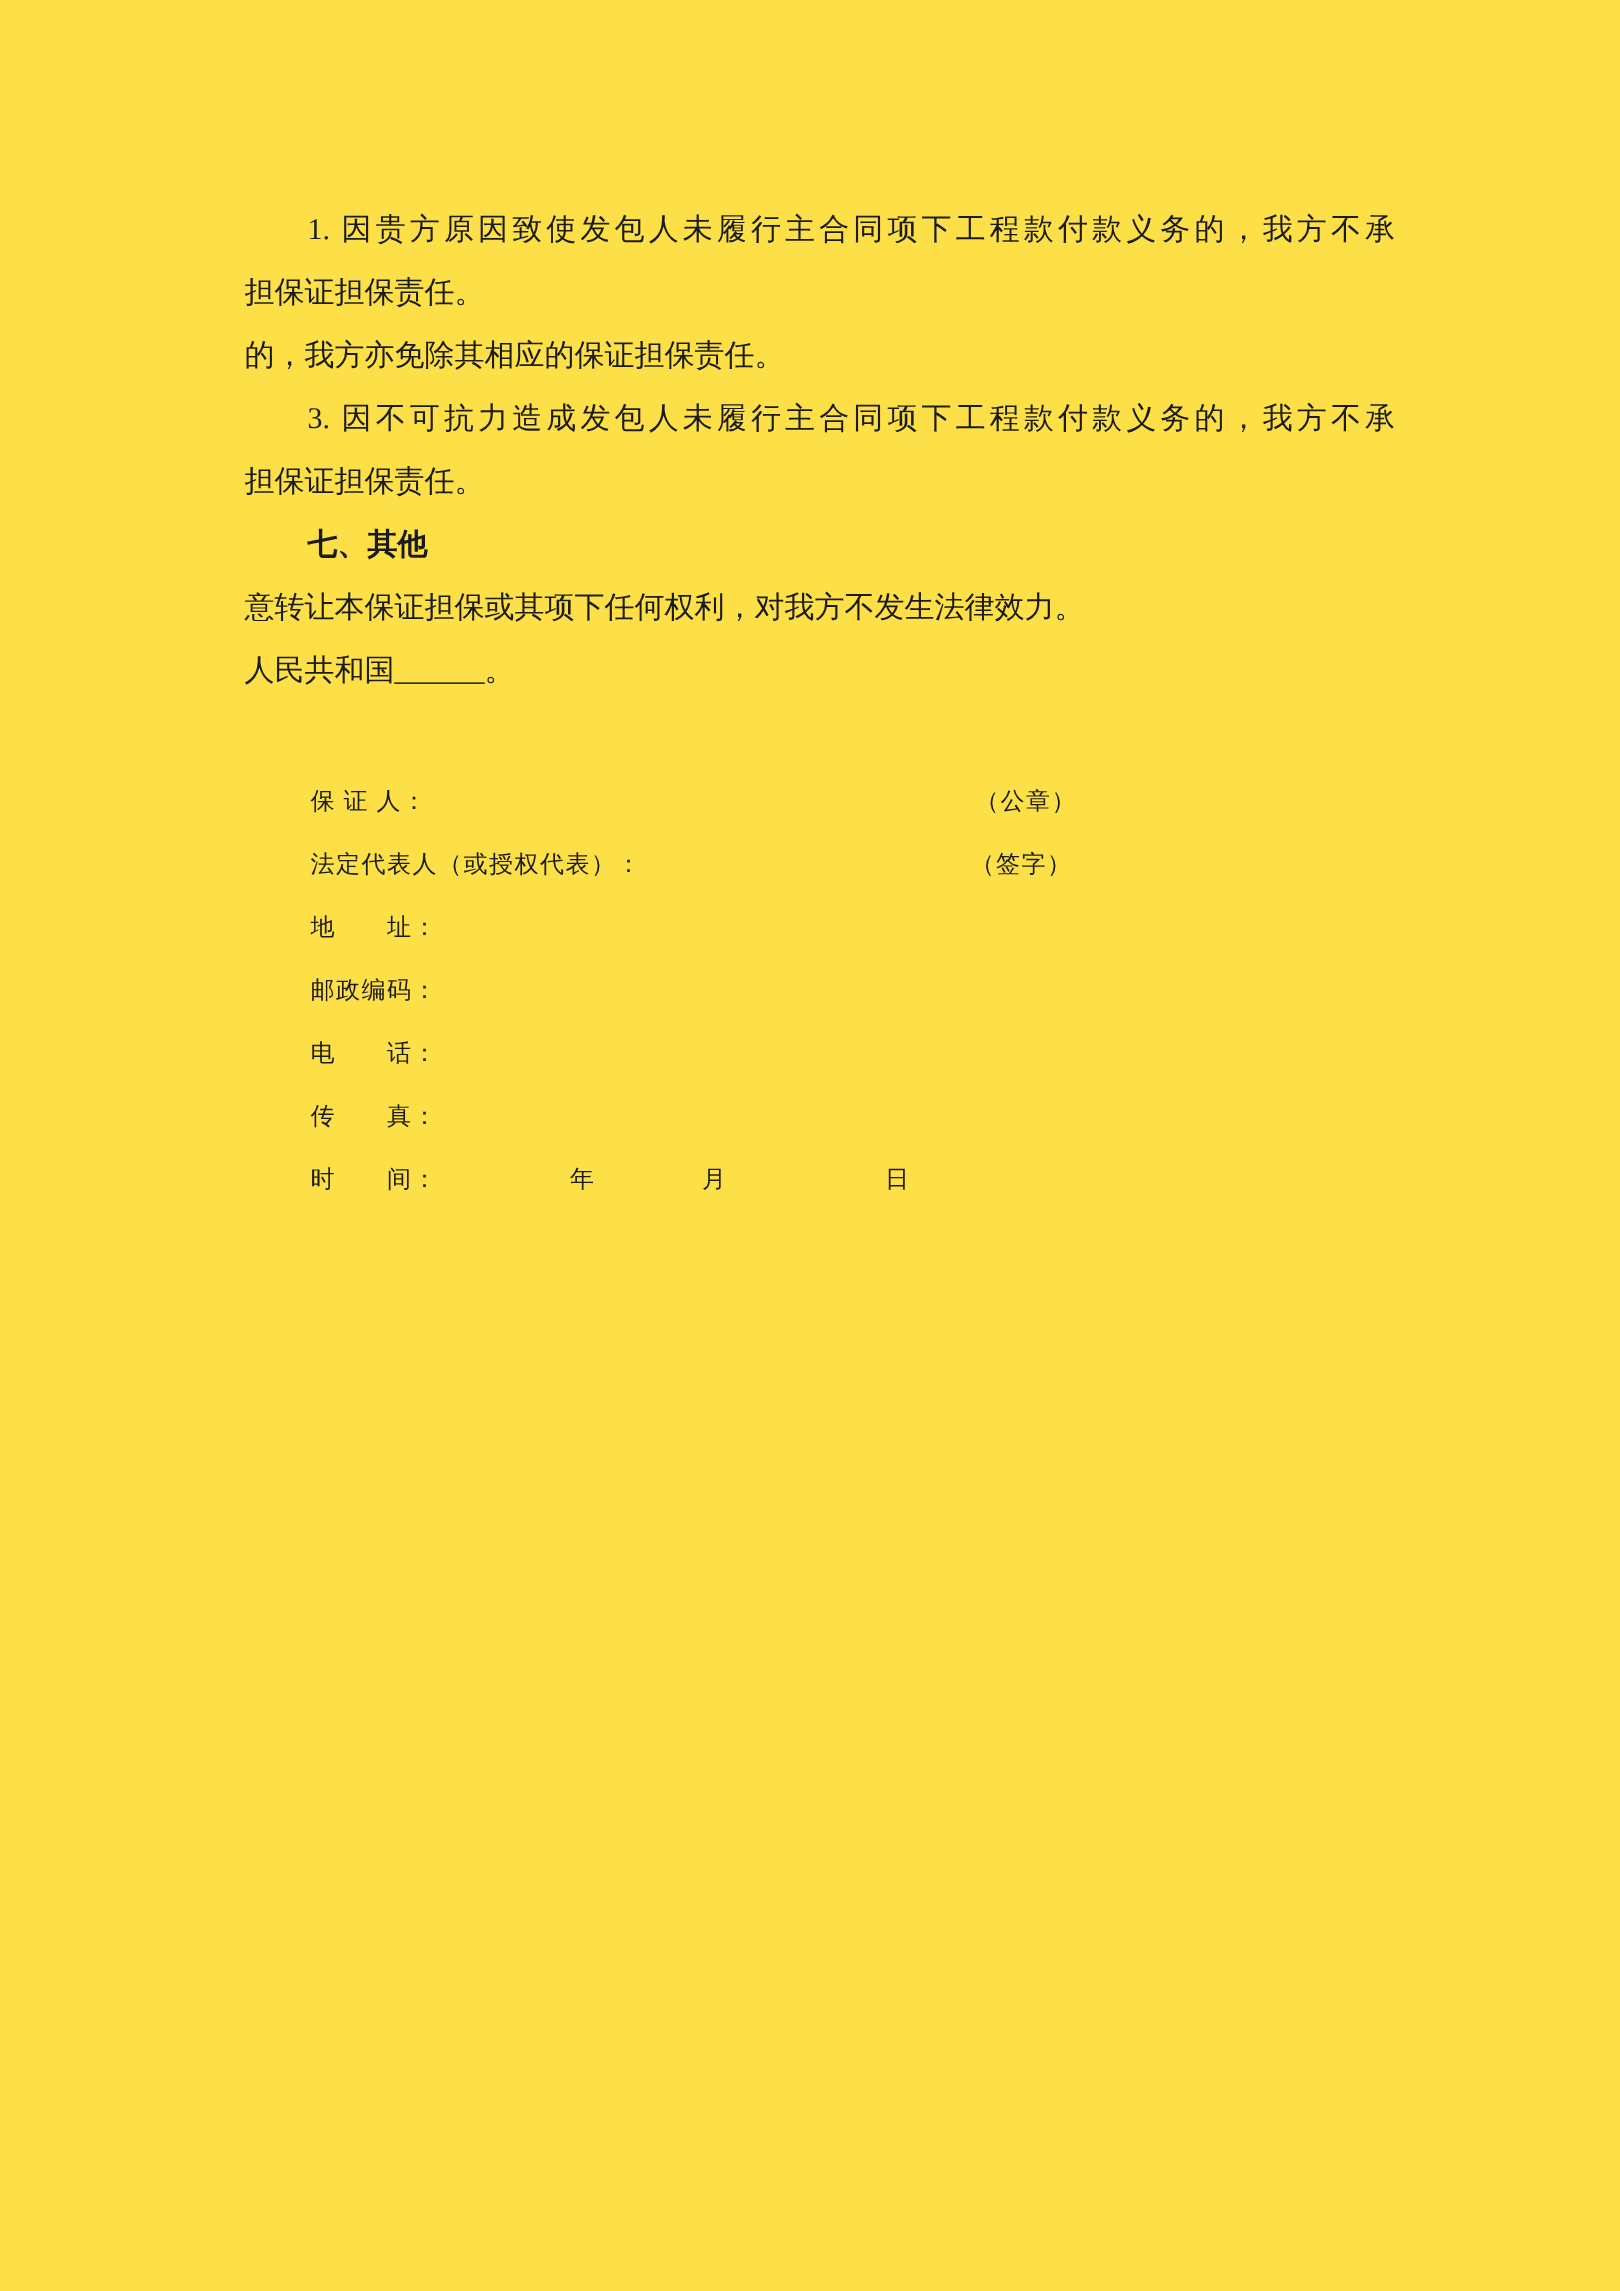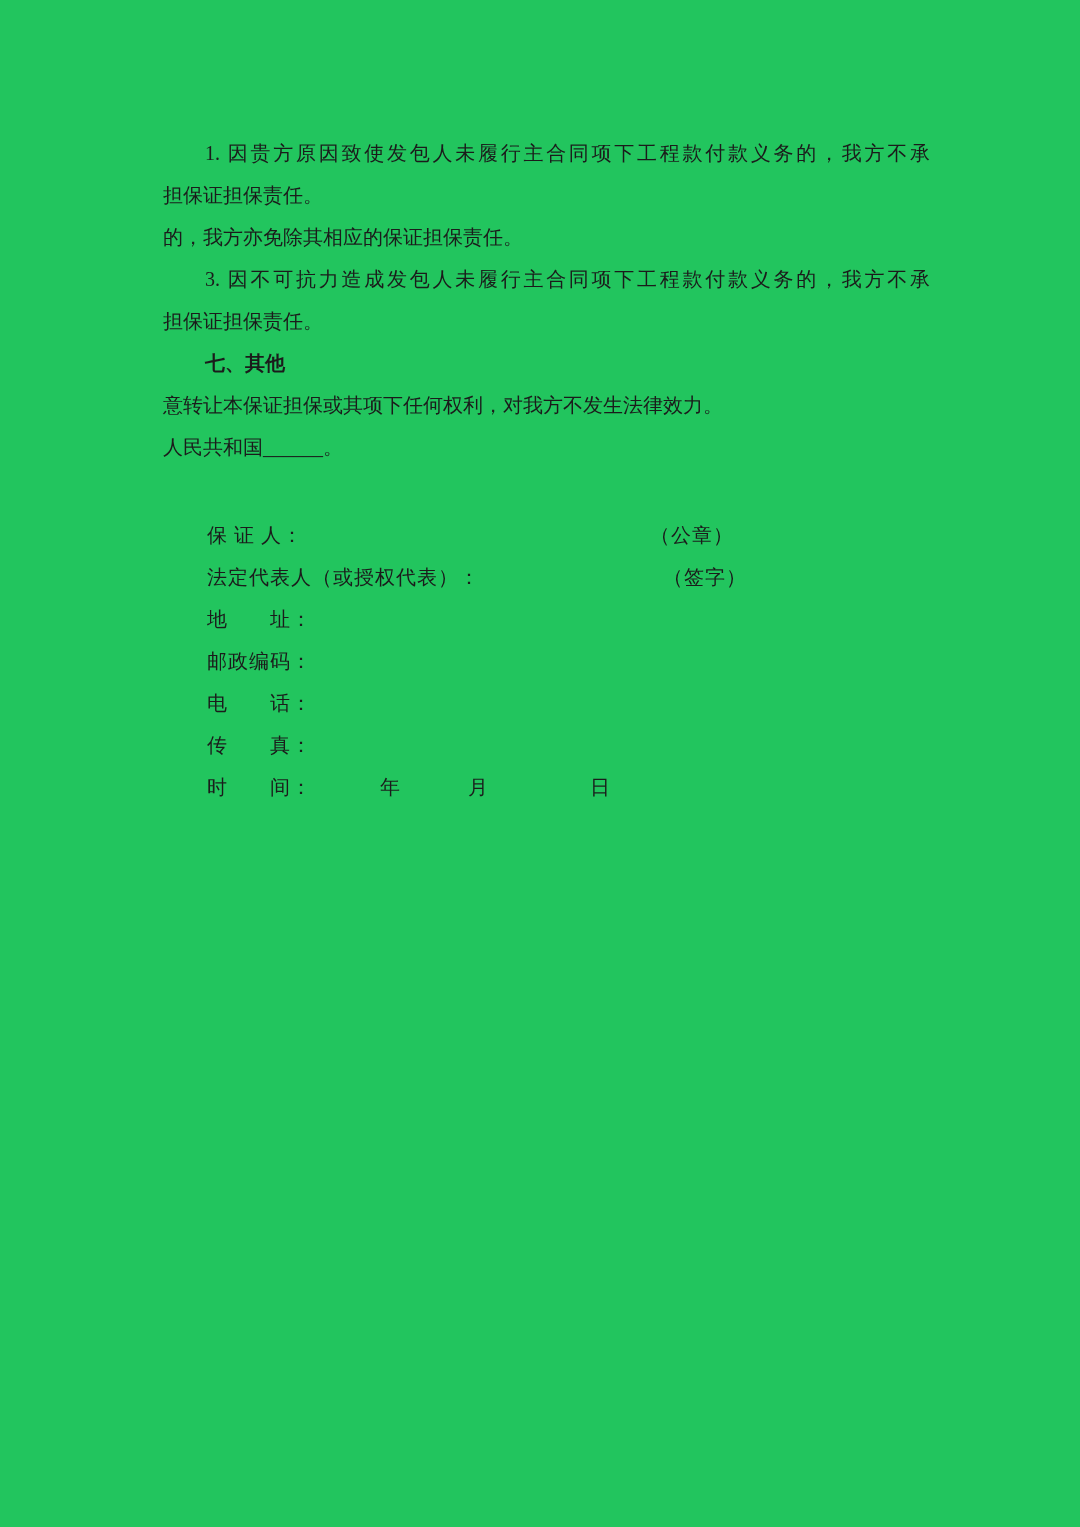--- a/index.html
+++ b/index.html
@@ -1,20 +1,20 @@
 <!DOCTYPE html>
 <html><head>
 <meta charset="utf-8">
 <style>
   html, body { margin: 0; padding: 0; background: #ffffff; }
   .page {
     position: relative;
     width: 1080px;
     height: 1527px;
-    background: #22c55e;
+    background: #fde047;
     overflow: hidden;
     font-family: "Liberation Serif", "DejaVu Serif", serif;
     color: #1b1b1b;
   }
   .doc {
     position: absolute;
     left: 163px;
     top: 132px;
     width: 767px;
     font-size: 20px;
@@ -28,32 +28,32 @@
   }
   .indent { text-indent: 42px; }
   .jfull {
     text-align: justify;
     text-align-last: justify;
     -moz-text-align-last: justify;
   }
   .heading { font-weight: bold; }
   .sig {
     margin-top: 46px;
-    font-size: 20px;
+    font-size: 16px;
     line-height: 42px;
   }
   .srow {
     position: relative;
     height: 42px;
     padding-left: 44px;
   }
   .slabel { letter-spacing: 1px; }
   .snote { position: absolute; top: 0; letter-spacing: 1px; text-align: right; }
   .seal  { left: 487px; }
-  .sign  { left: 500px; font-family: Liberation Serif, serif; }
+  .sign  { left: 484px; font-family: Liberation Serif, serif; }
   .ydate { position: absolute; top: 0; }
   .year  { left: 217px; }
   .month { left: 305px; }
   .day   { left: 427px; }
 </style>
 </head>
 <body>
 
 <div class="page">
   <div class="doc">

